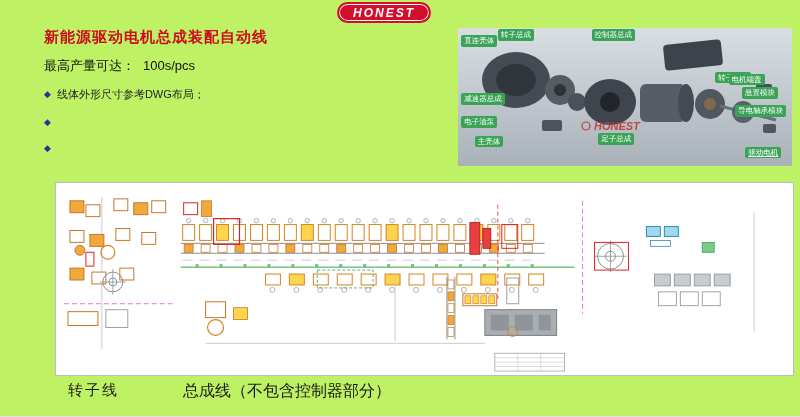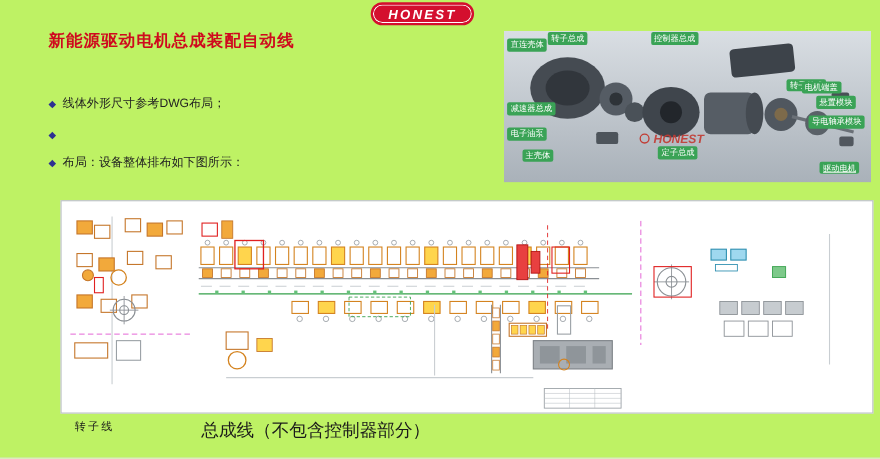--- a/index.html
+++ b/index.html
@@ -28,46 +28,48 @@
   .product { position:absolute; left:458px; top:28px; width:334px; height:138px; overflow:hidden; }
   .product svg { position:absolute; inset:0; width:100%; height:100%; }
   .part-label { position:absolute; background:#3aa356; color:#fff; font-size:7.5px; line-height:1.3;
                 padding:1px 3px; border-radius:2px; white-space:nowrap; z-index:2; }
 
   
   .diagram { position:absolute; left:55px; top:182px; width:739px; height:194px;
              border:1px solid #b9bec3; background:#fff; }
   .diagram svg { width:100%; height:100%; display:block; }
 
-  .caption-rotor { position:absolute; left:68px; top:381px; font-size:10px; color:#1a1a1a; letter-spacing:2px; }
+  .caption-rotor { position:absolute; left:68px; top:381px; font-size:15px; color:#1a1a1a; letter-spacing:2px; }
   .caption-assembly { position:absolute; left:183px; top:381px; font-size:16px; color:#1a1a1a; }
 </style>
 </head>
 <body>
 
 <div class="slide">
 
   <div class="logo">
     <span>HONEST</span>
   </div>
 
   <div class="title">新能源驱动电机总成装配自动线</div>
 
+  <div class="subtitle">
+    <span>最高产量可达：</span><span class="val">100s/pcs</span>
+  </div>
 
   <ul class="bullets">
     <li>
       <span class="marker">◆</span>
       <span>线体外形尺寸参考DWG布局；</span>
     </li>
     <li>
       <span class="marker">◆</span>
     </li>
     <li>
       <span class="marker">◆</span>
-      <span>布局：设备整体排布如下图所示：</span>
     </li>
   </ul>
 
   <div class="product">
     <svg viewBox="0 0 334 138" preserveAspectRatio="none">
       <defs>
         <linearGradient id="bg" x1="0" y1="0" x2="0" y2="1">
           <stop offset="0" stop-color="#d9dee3"></stop>
             <stop offset="1" stop-color="#a9b1b9"></stop>
         </linearGradient>

